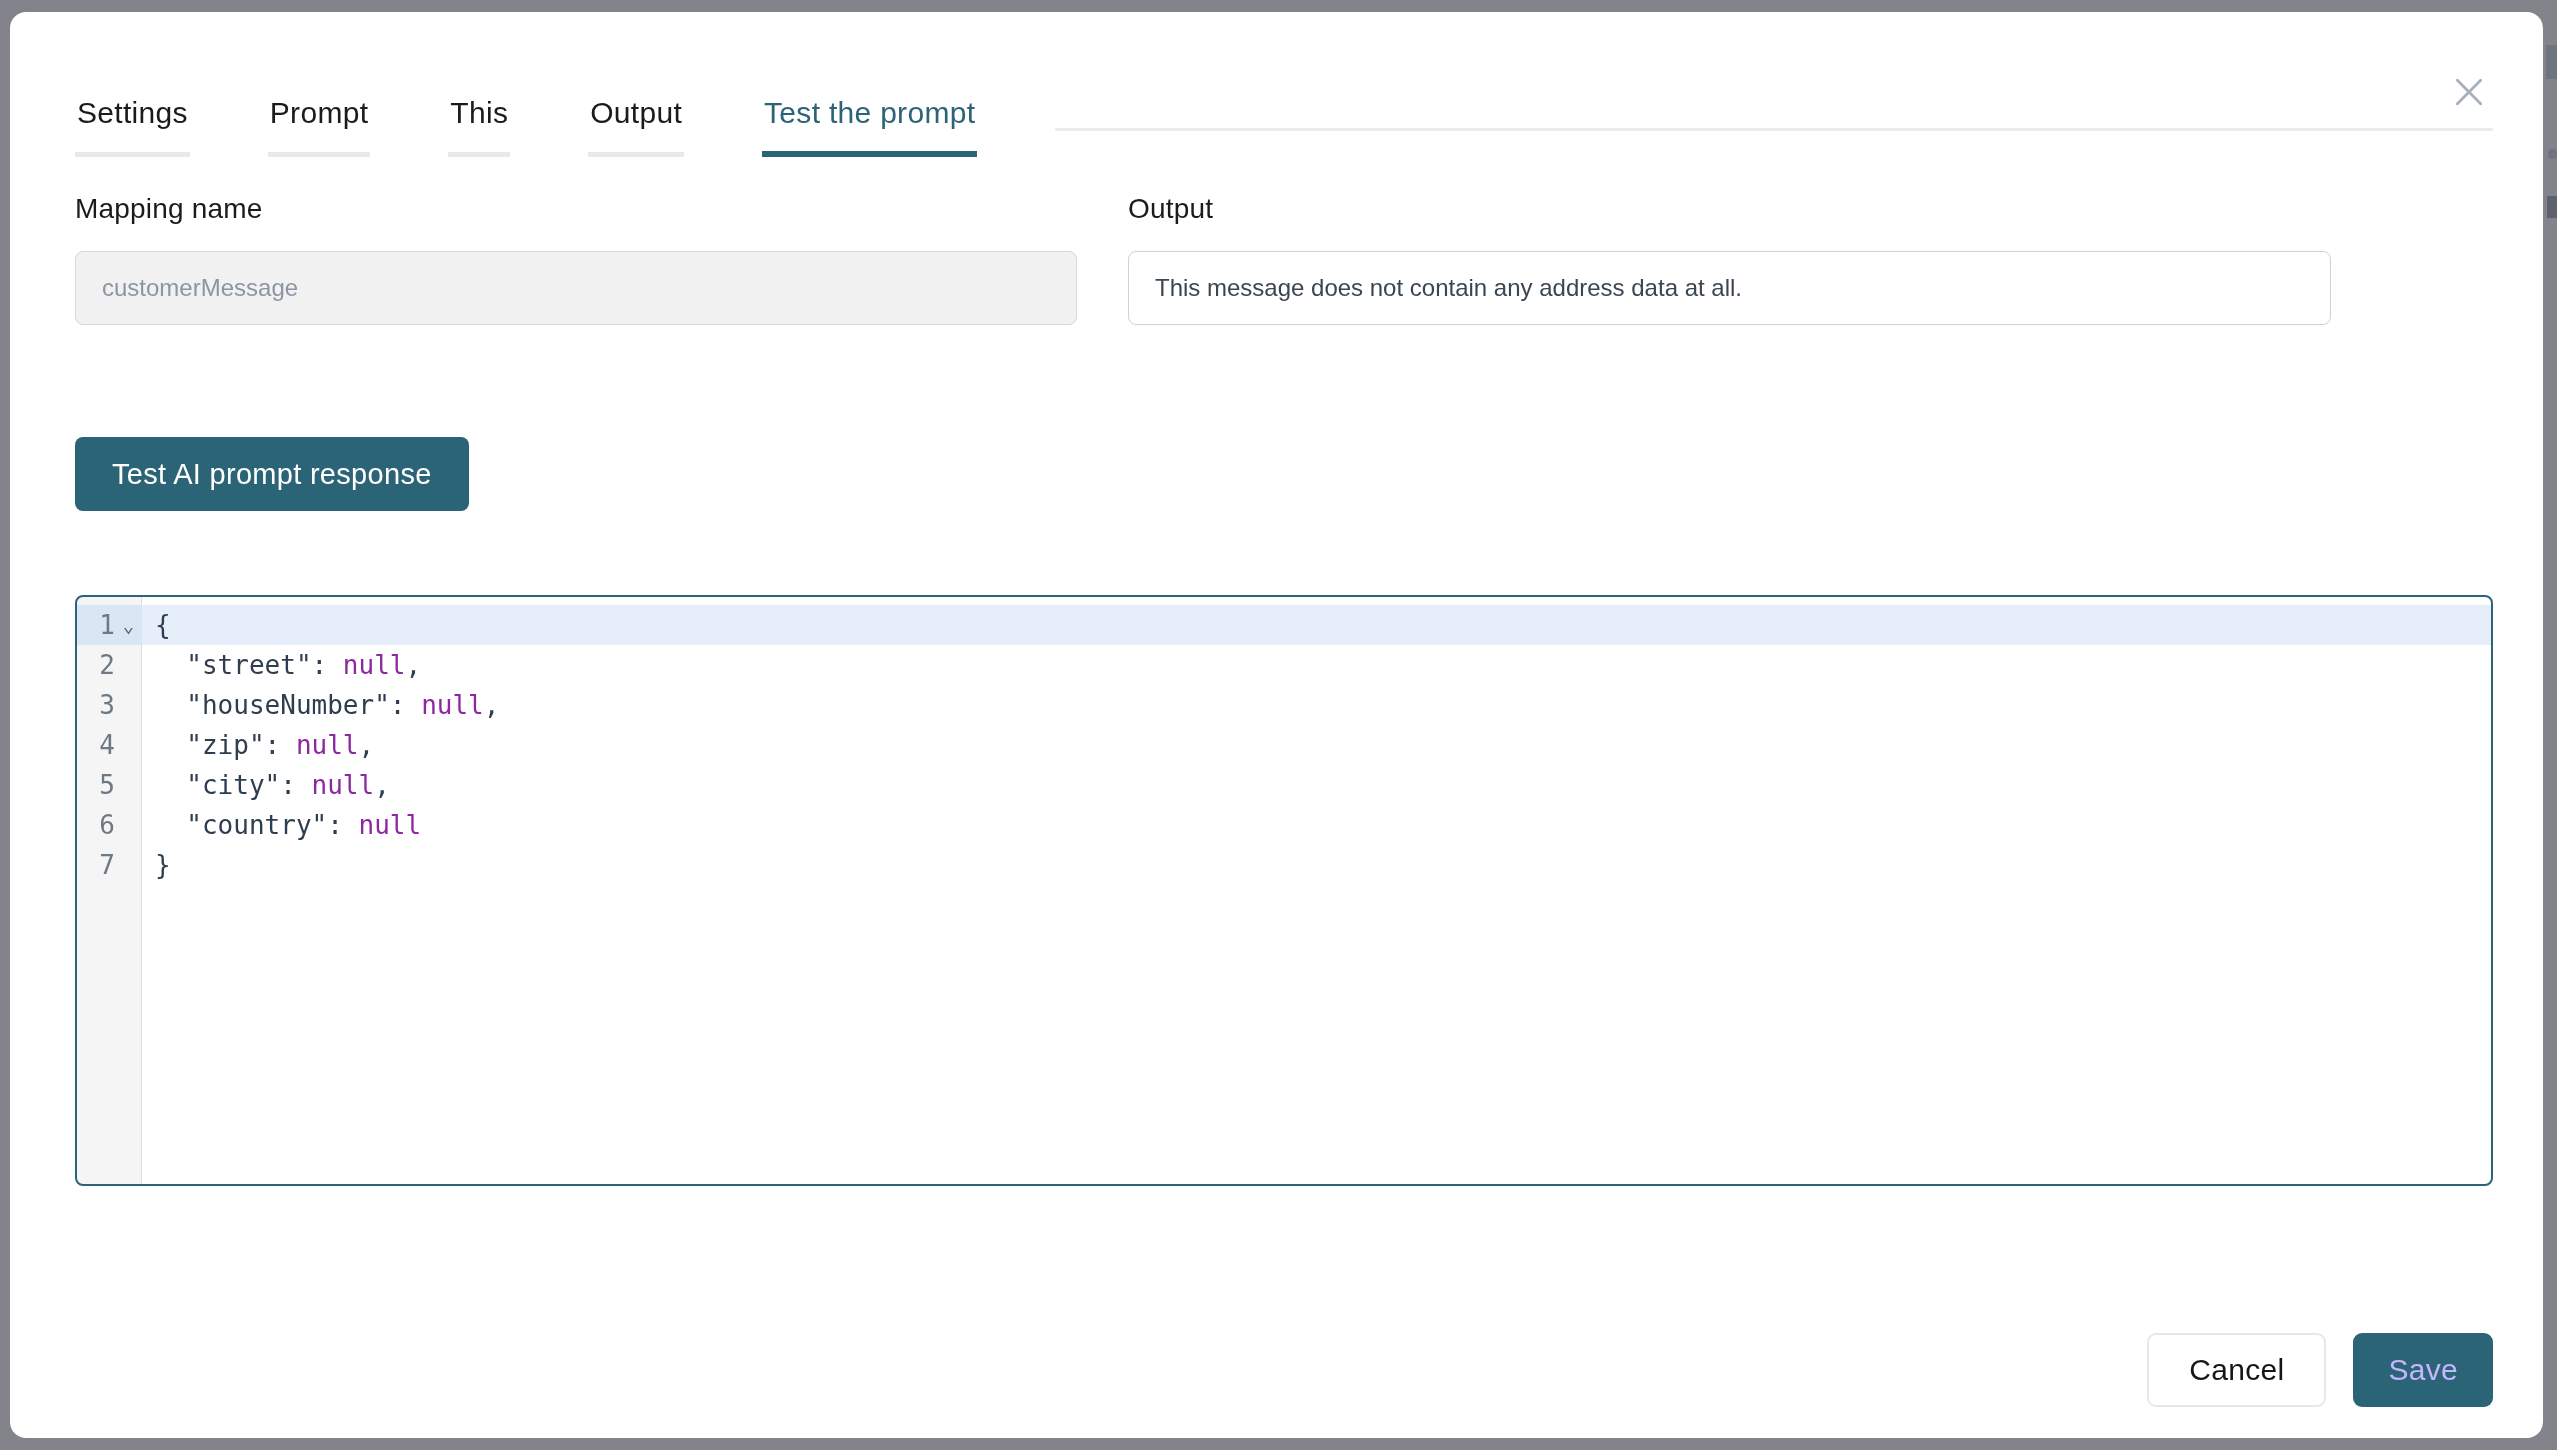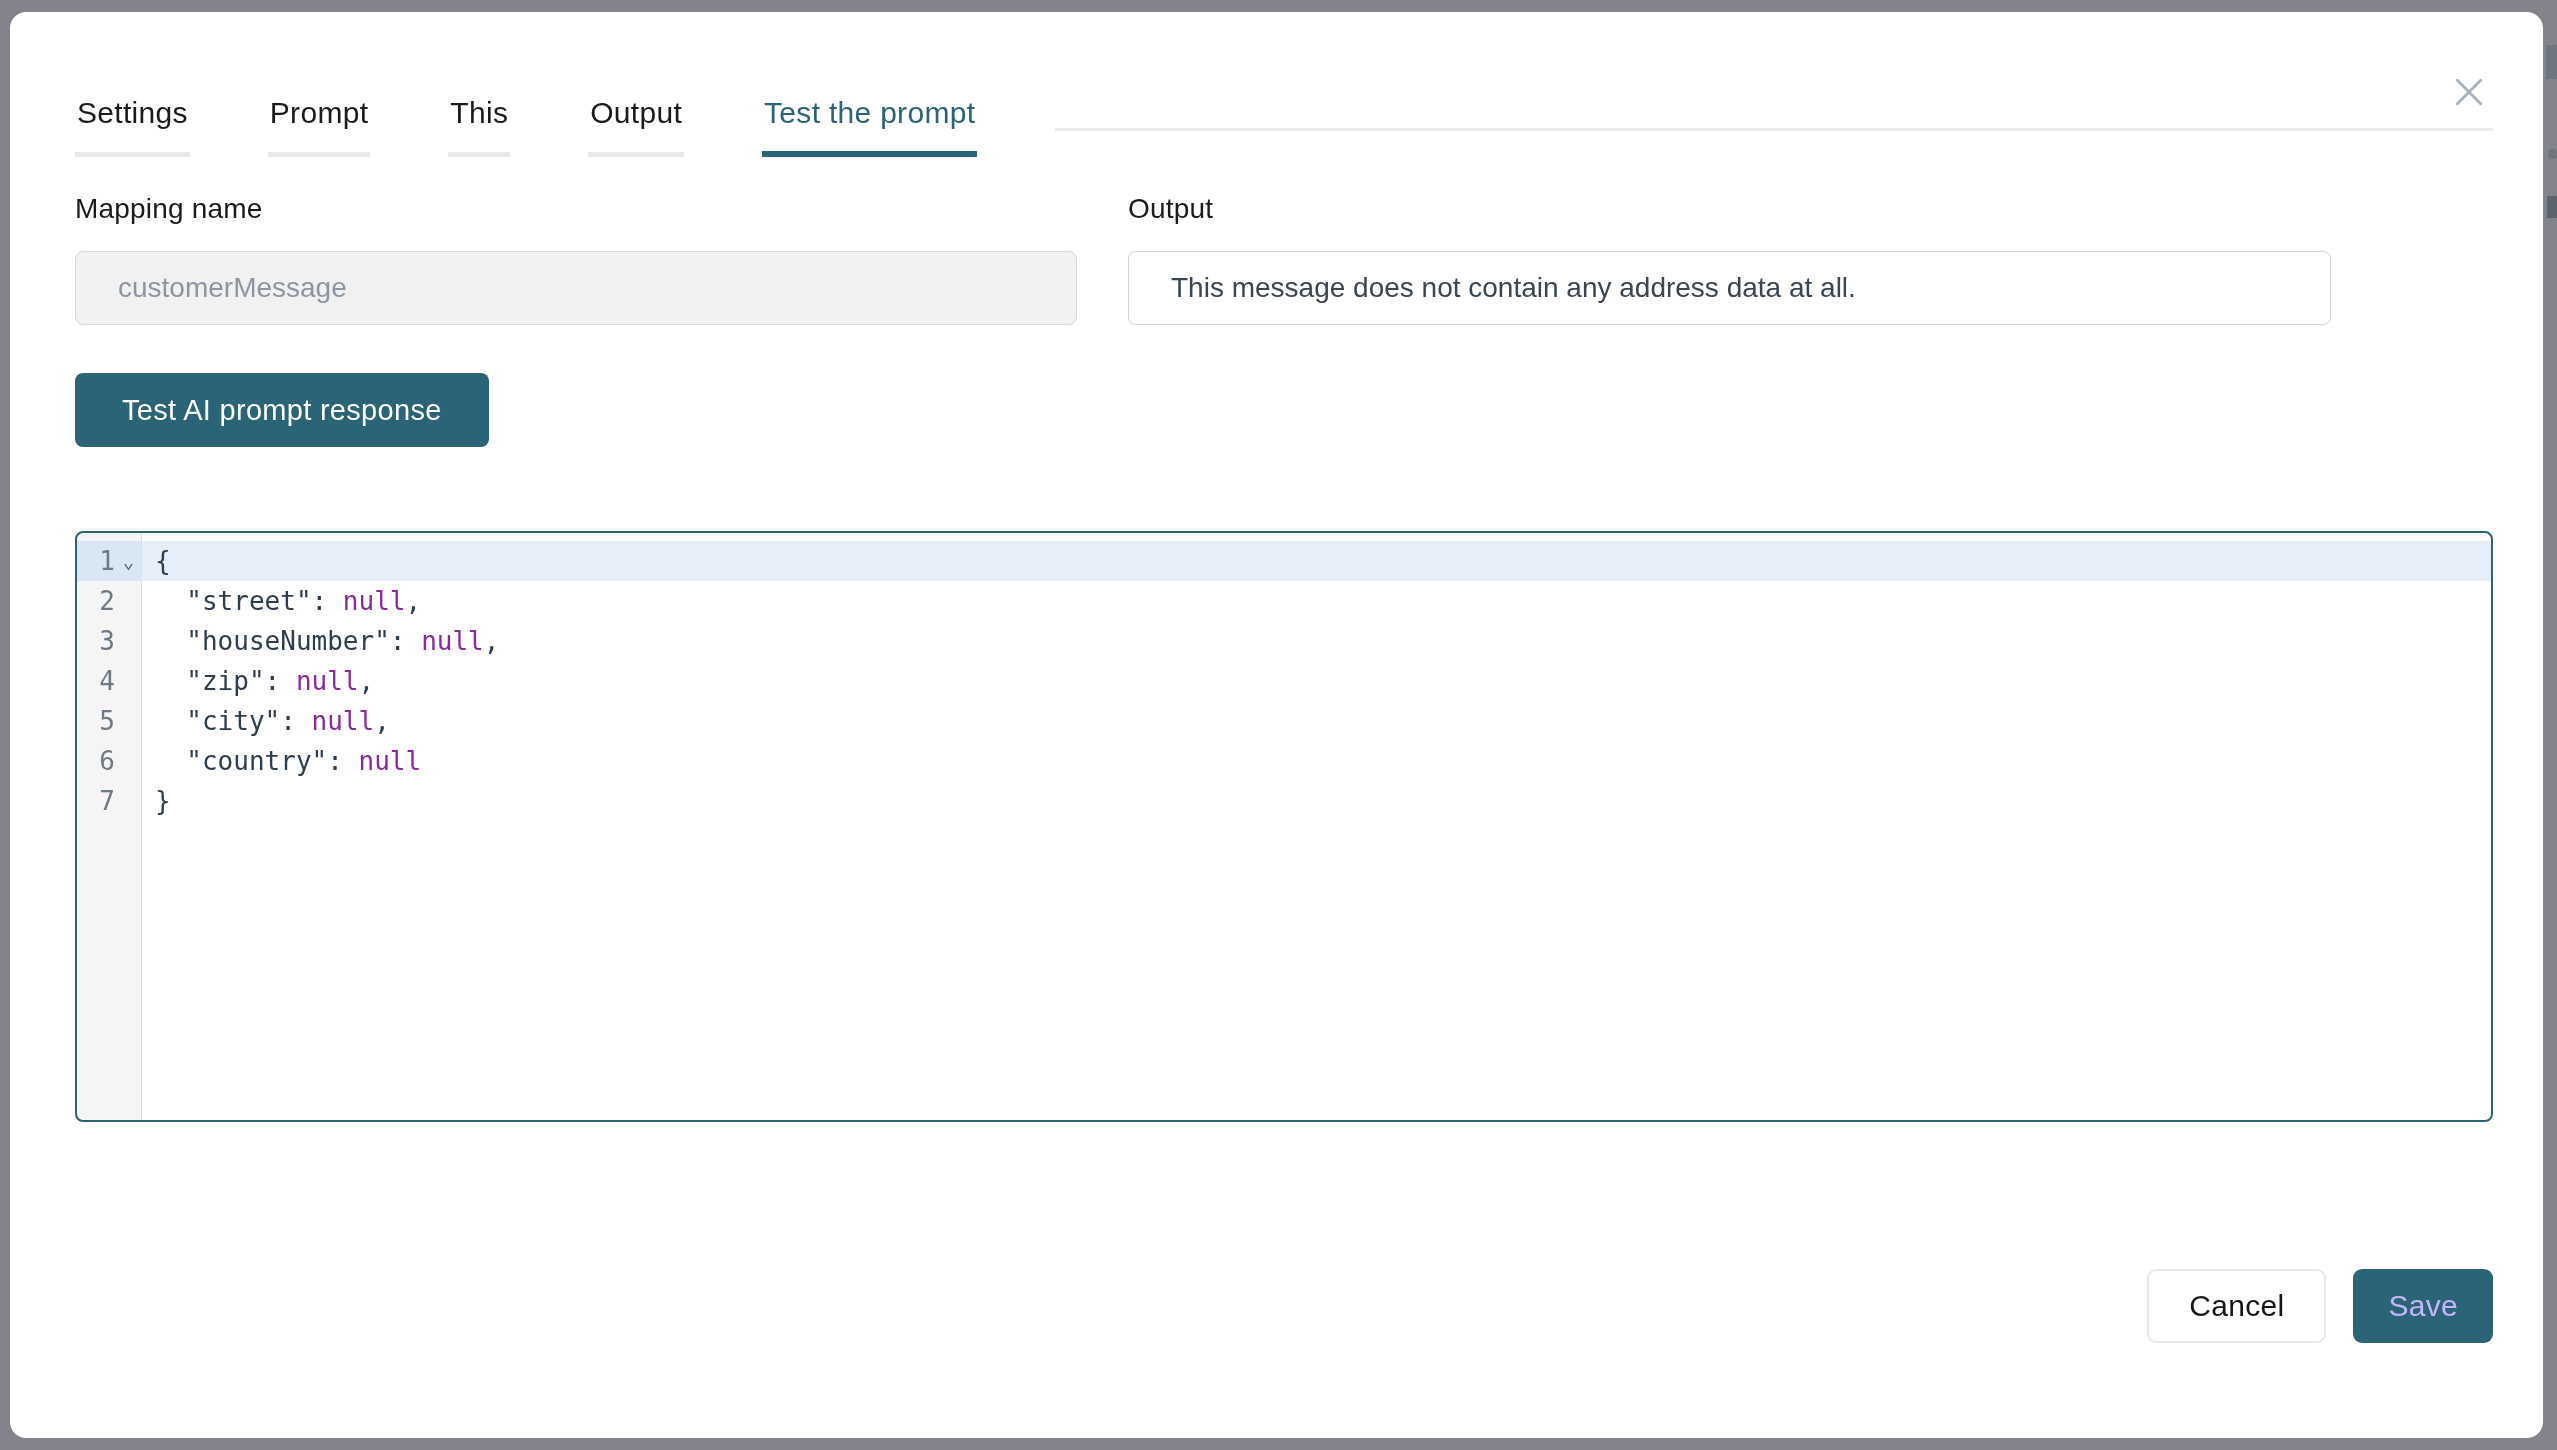--- a/index.html
+++ b/index.html
@@ -58,28 +58,28 @@
     padding-bottom:21px;
   }
   .tabs-filler{flex:1;border-bottom:3px solid var(--thin-rule);margin-bottom:1px;height:10px;}
 
   .form-row{display:flex;margin-top:36px;}
   .field{display:flex;flex-direction:column;}
   .field-mapping{width:1002px;margin-right:51px;}
   .field-content{width:1203px;}
   .field label{font-size:28px;color:var(--label-text);margin-bottom:26px;letter-spacing:0.2px;}
   .field input{
-    height:74px;width:100%;border-radius:8px;font-size:28px;padding:0 42px;
+    height:74px;width:100%;border-radius:8px;font-size:24px;padding:0 26px;
     font-family:"Liberation Sans","DejaVu Sans",sans-serif;outline:none;
   }
   .input-disabled{background:var(--disabled-bg);border:1px solid var(--disabled-border);color:var(--disabled-text);}
   .input-normal{background:#fff;border:1px solid var(--input-border);color:var(--input-text);}
 
   .test-btn{
-    margin-top:48px;height:74px;padding:0 47px;border:none;border-radius:8px;
+    margin-top:112px;height:74px;padding:0 37px;border:none;border-radius:8px;
     background:var(--accent-teal);color:#ffffff;font-size:29px;letter-spacing:0.3px;
     font-family:"Liberation Sans","DejaVu Sans",sans-serif;cursor:pointer;display:block;
   }
 
   .editor{
     margin-top:84px;height:591px;border:2px solid var(--accent-teal);border-radius:8px;
     overflow:hidden;padding-top:8px;
     background:linear-gradient(to right,var(--gutter-bg) 0,var(--gutter-bg) 64px,var(--gutter-sep) 64px,var(--gutter-sep) 65px,#ffffff 65px);
     font-family:"DejaVu Sans Mono","Liberation Mono",monospace;font-size:26px;
     cursor:text;

